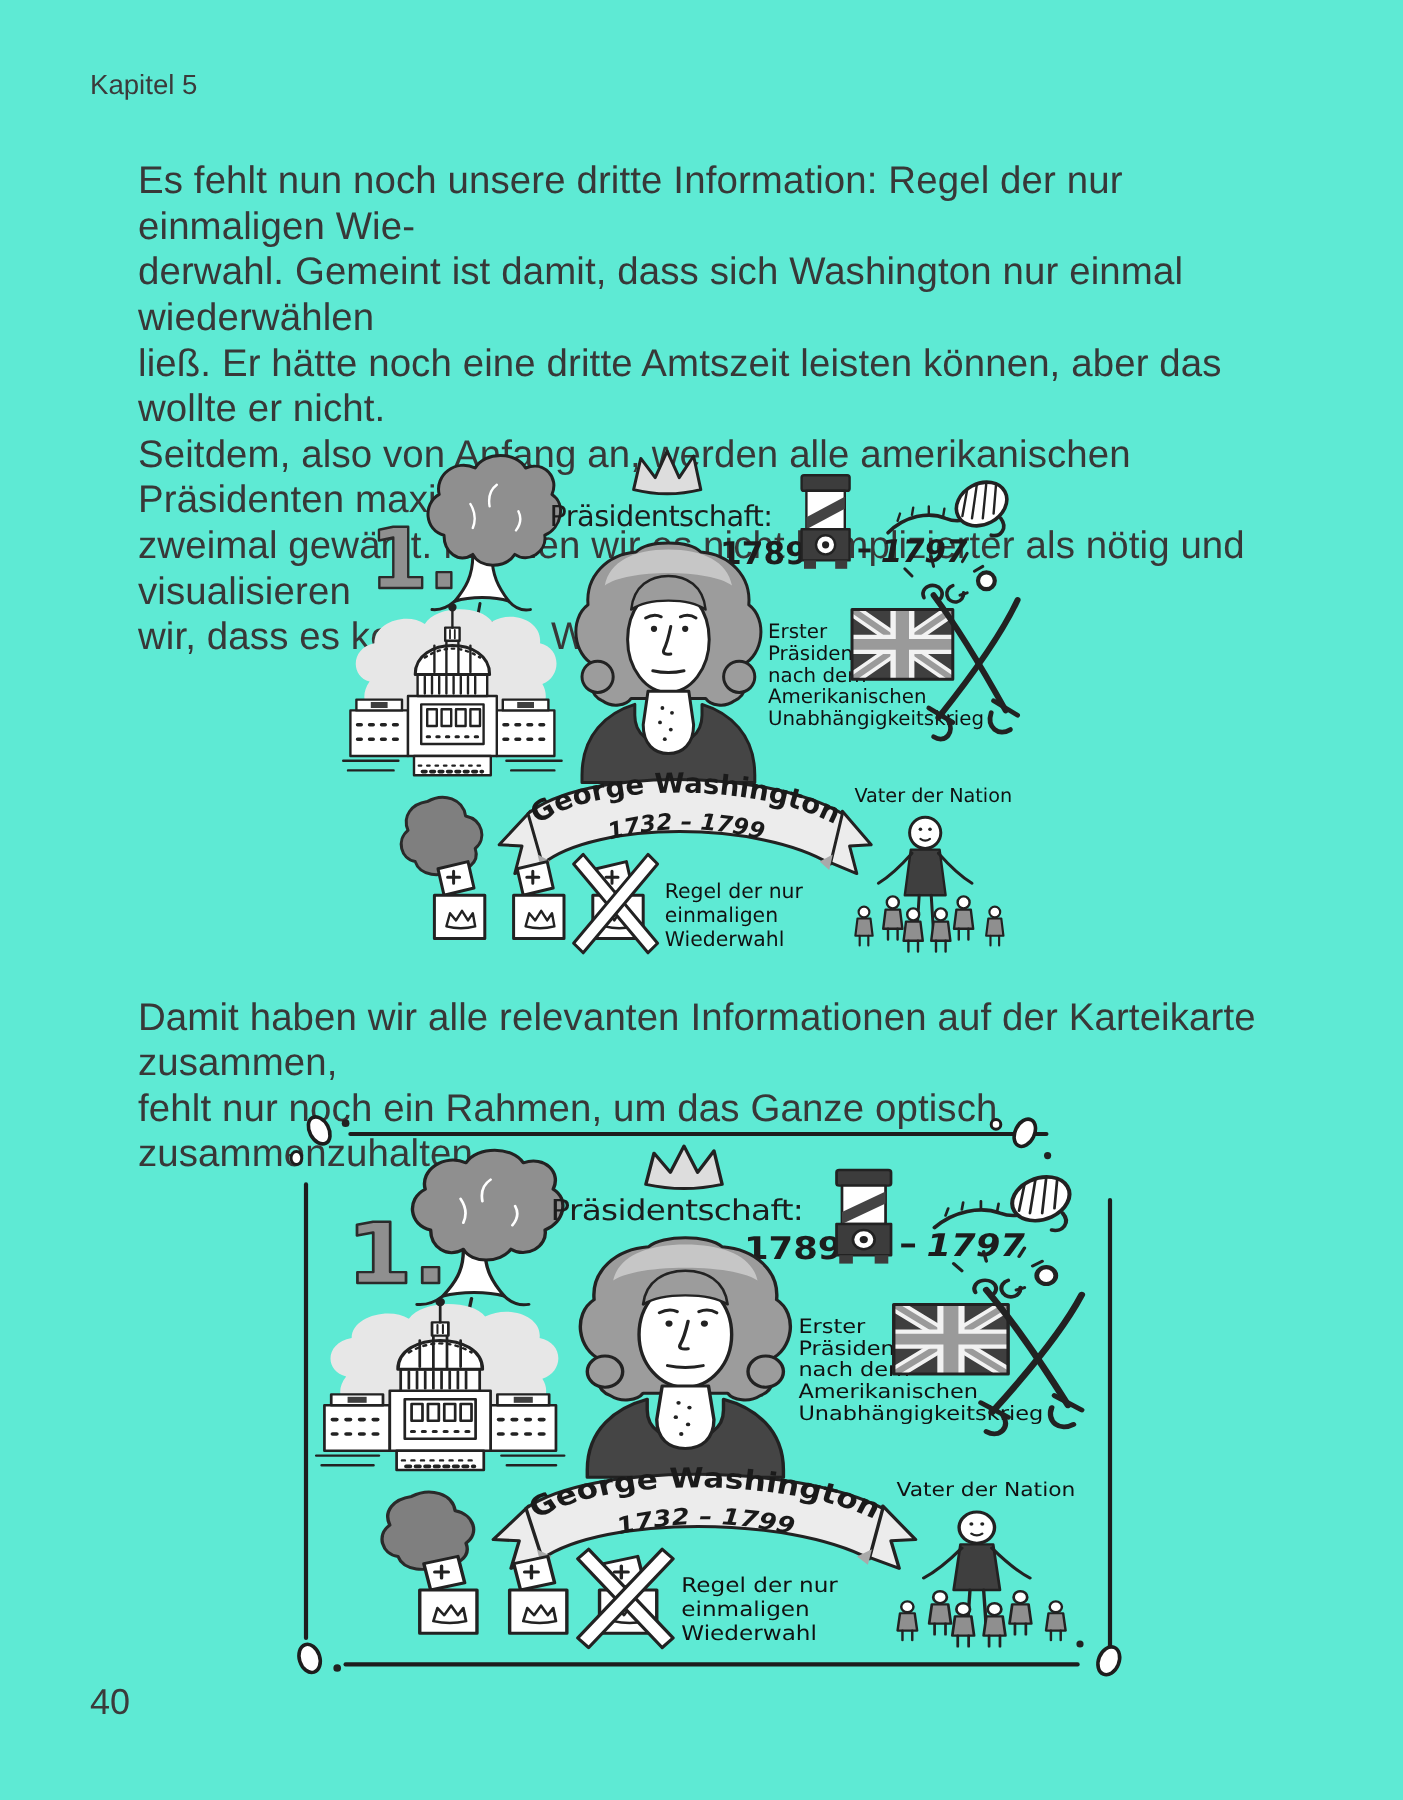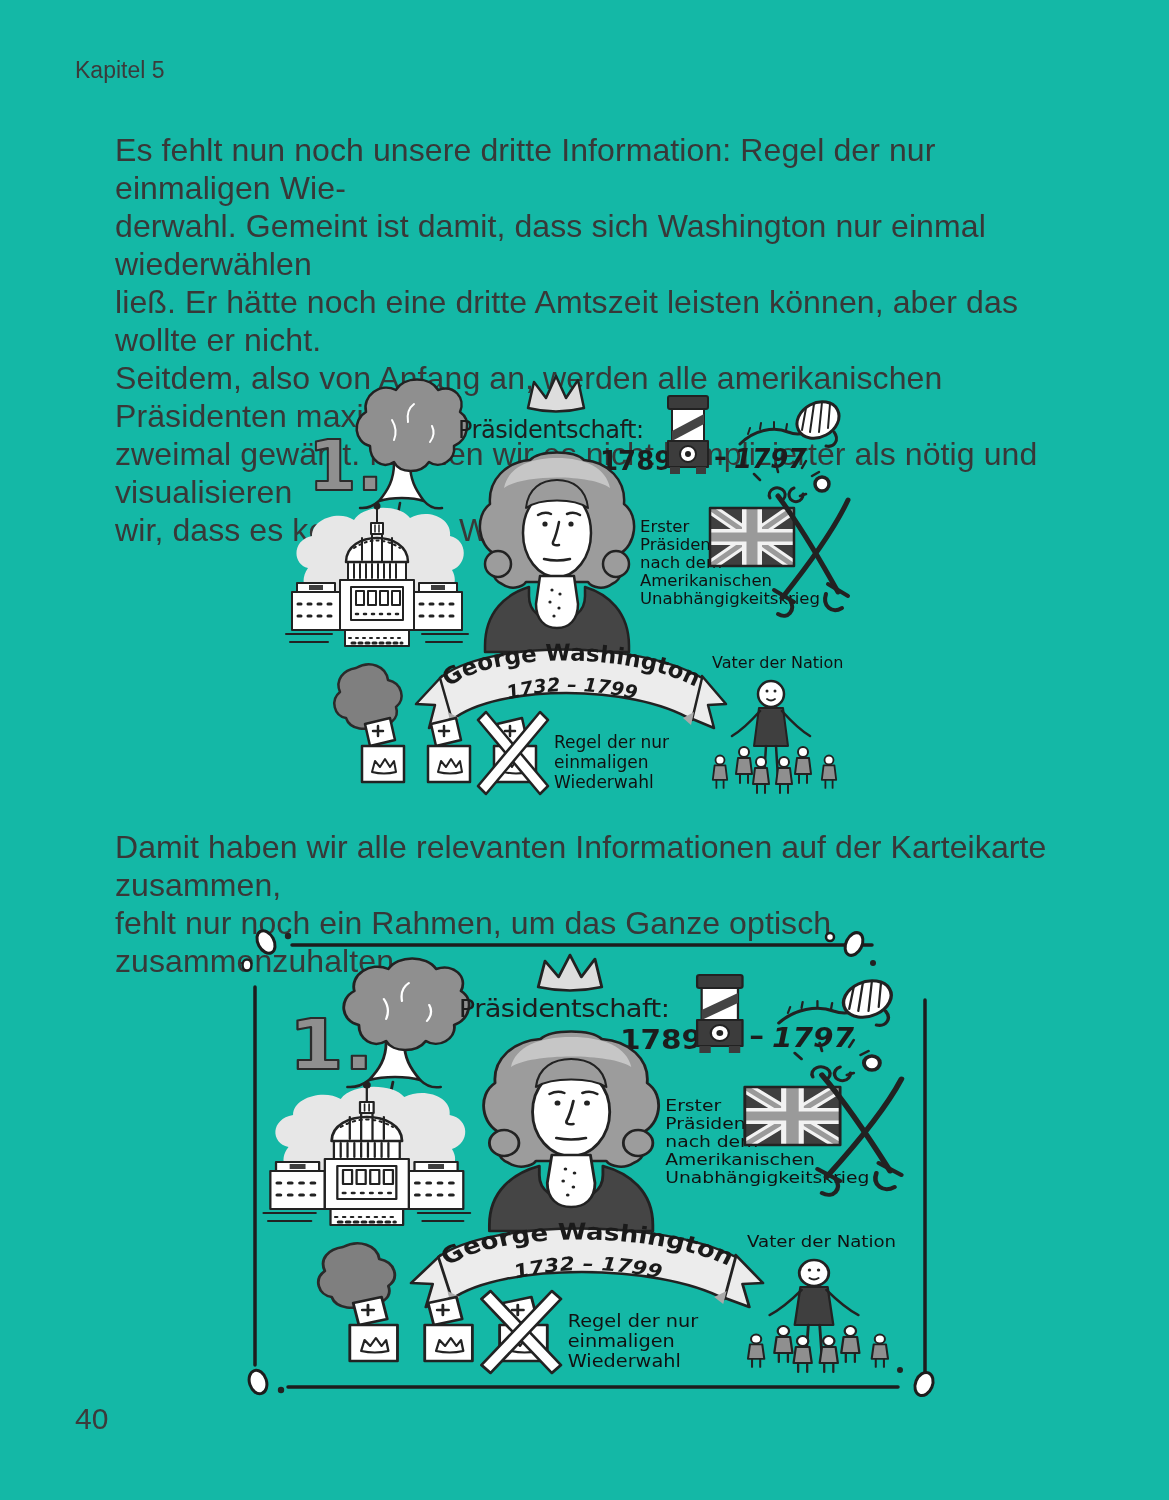--- a/index.html
+++ b/index.html
@@ -1,16 +1,16 @@
 <!DOCTYPE html>
 <html><head>
 <meta charset="utf-8">
 <style>
   html,body{margin:0;padding:0;background:#ffffff;}
-  .page{position:relative;width:1169px;height:1500px;background:#14b8a6;overflow:hidden;
+  .page{position:relative;width:1169px;height:1500px;background:#5eead4;overflow:hidden;
         font-family:"Liberation Sans",sans-serif;color:#3b3b3b;}
   .chapter{position:absolute;left:75px;top:57px;font-size:23px;color:#3b3b3b;}
   .para{position:absolute;left:115px;width:960px;font-size:32px;line-height:38px;
         color:#383838;white-space:pre-line;letter-spacing:.1px;}
   .para1{top:131px;}
   .para2{top:828px;}
   .pagenum{position:absolute;left:75px;top:1402px;font-size:30px;color:#3b3b3b;}
   .sketch1{position:absolute;left:282px;top:368px;}
   .sketch2{position:absolute;left:232px;top:925px;}
   svg text{font-family:"DejaVu Sans",sans-serif;}

